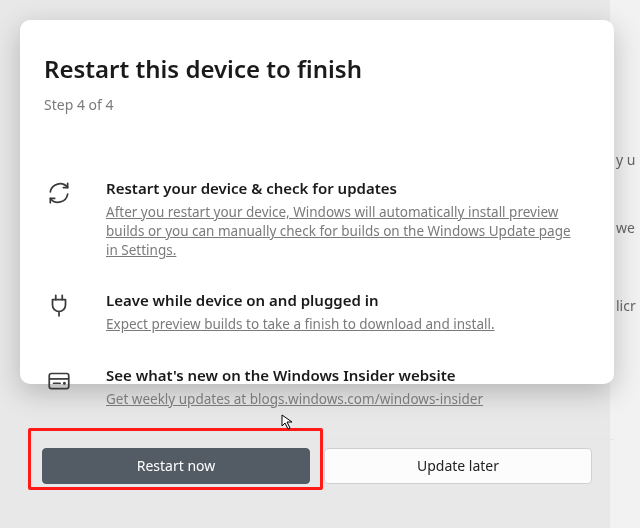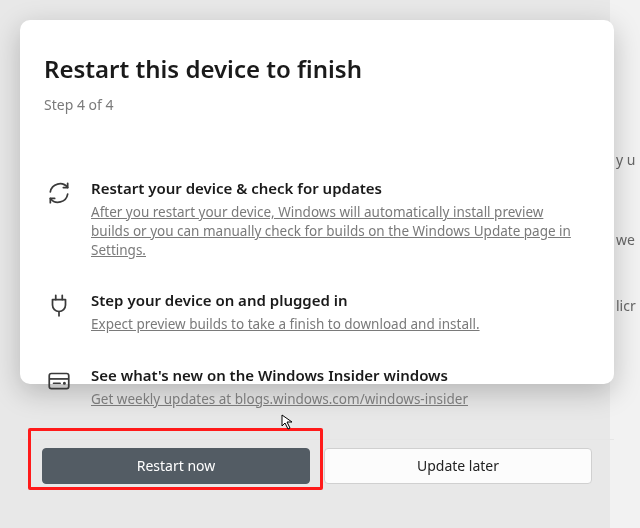--- a/index.html
+++ b/index.html
@@ -24,21 +24,21 @@
       height: 100%;
       background: #f2f2f2;
       color: #666;
       font-size: 14px;
     }
     .backdrop-strip span {
       position: absolute;
       left: 6px;
     }
     .bs1 { top: 150px; }
-    .bs2 { top: 230px; }
+    .bs2 { top: 218px; }
     .bs3 { top: 296px; text-align: center; }
     .dialog {
       position: absolute;
       left: 20px;
       top: 20px;
       width: 594px;
       height: 364px;
       background: #fff;
       border-radius: 10px;
       box-shadow: 0 8px 28px rgba(0,0,0,0.22);
@@ -55,21 +55,21 @@
       color: #1a1a1a;
       margin-bottom: 10px;
     }
     .step {
       font-size: 14px;
       color: #7a7a7a;
       margin-bottom: 64px;
     }
     .item {
       display: flex;
-      gap: 17px;
+      gap: 32px;
       margin-bottom: 30px;
     }
     .item-icon {
       width: 30px;
       flex-shrink: 0;
       display: flex;
       justify-content: center;
       padding-top: 2px;
       color: #3a3a3a;
     }
@@ -169,36 +169,36 @@
 
     <div class="item">
       <div class="item-icon">
         <svg viewBox="0 0 24 24">
           <path d="M9 3 L9 7 M15 3 L15 7" stroke-linecap="round"></path>
           <path d="M6 7 L18 7 L18 12 A6 6 0 0 1 12 18 A6 6 0 0 1 6 12 Z" stroke-linejoin="round"></path>
           <path d="M12 18 L12 22" stroke-linecap="round"></path>
         </svg>
       </div>
       <div class="item-content">
-        <h2>Step your device on and plugged in</h2>
+        <h2>Leave while device on and plugged in</h2>
         <p>Expect preview builds to take a finish to download and install.</p>
       </div>
     </div>
 
     <div class="item">
       <div class="item-icon">
         <svg viewBox="0 0 24 24">
           <rect x="3" y="6" width="18" height="14" rx="2"></rect>
           <path d="M3 11 L21 11"></path>
           <path d="M7 15 L13 15" stroke-linecap="round"></path>
           <circle cx="17" cy="15" r="0.6" fill="currentColor"></circle>
         </svg>
       </div>
       <div class="item-content">
-        <h2>See what's new on the Windows Insider windows</h2>
+        <h2>See what's new on the Windows Insider website</h2>
         <p>Get weekly updates at blogs.windows.com/windows-insider</p>
       </div>
     </div>
   </div>
 
   <div class="dialog-footer">
     <button class="btn btn-primary">Restart now</button>
     <button class="btn">Update later</button>
   </div>
 </div>

